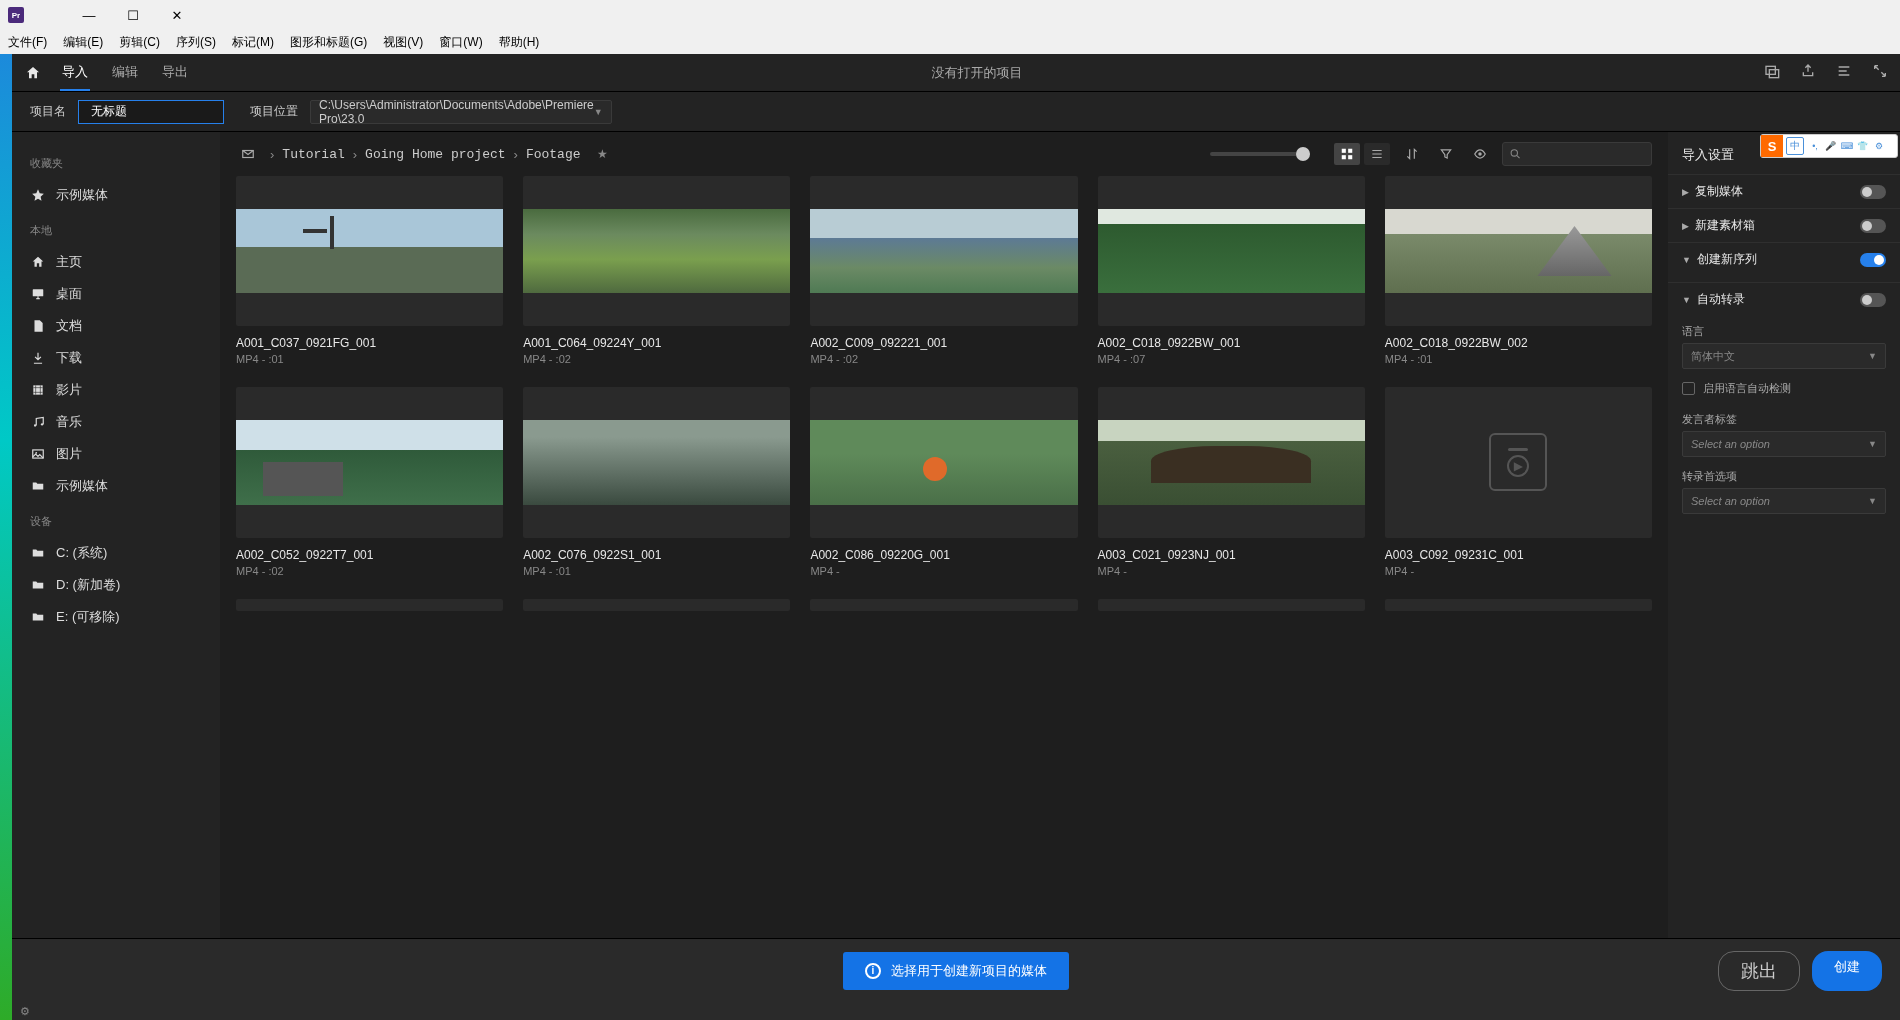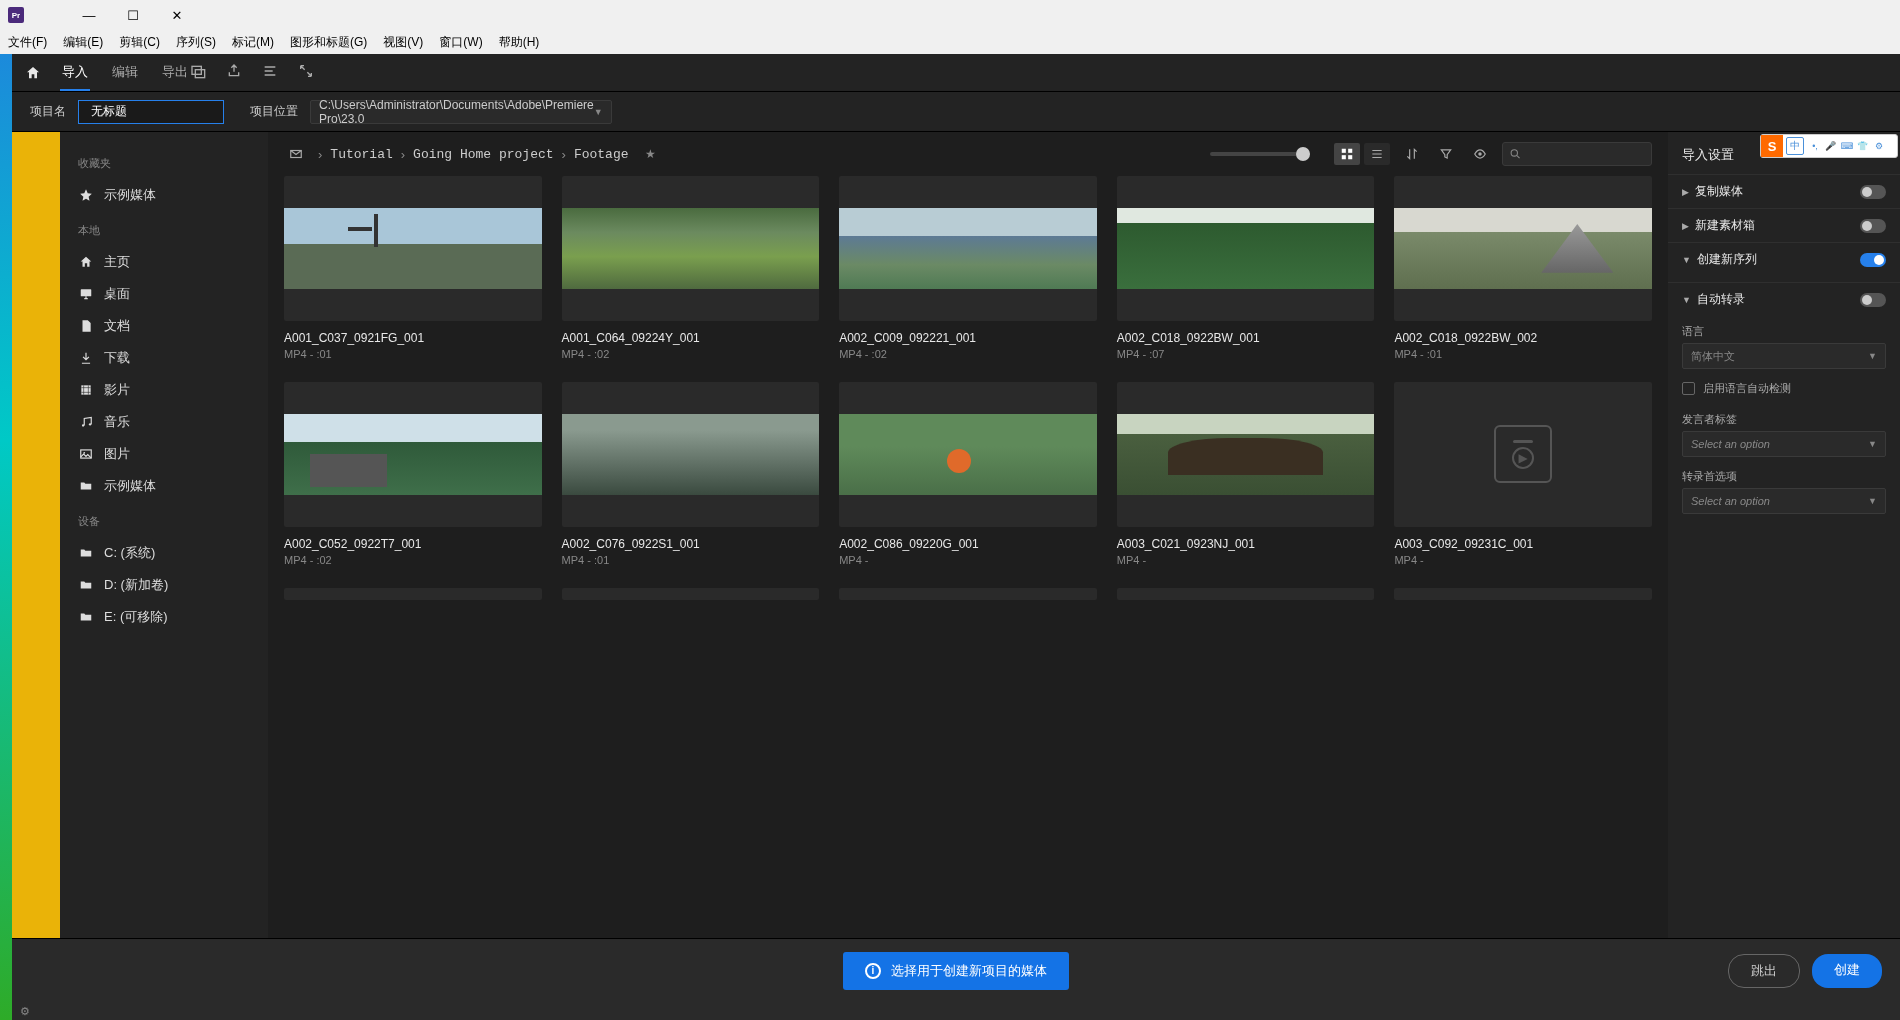--- a/index.html
+++ b/index.html
@@ -13,21 +13,21 @@
 .titlebar-btn { width: 28px; text-align: center; cursor: pointer; font-size: 13px; }
 
 
 .menubar { height: 24px; background: #f0f0f0; color: #000; display: flex; align-items: center; padding: 0 8px; gap: 16px; font-size: 12px; }
 .menubar-item { cursor: pointer; }
 
 
 .left-edge { position: absolute; left: 0; top: 54px; bottom: 0; width: 12px; background: linear-gradient(#1c8adb 0%, #00c9c6 40%, #2eab28 100%); z-index: 0; }
 
 
-.app { position: absolute; left: 12px; right: 0; top: 54px; bottom: 0; background: #eab308; display: flex; flex-direction: column; }
+.app { position: absolute; left: 12px; right: 0; top: 54px; bottom: 0; background: #f9a8d4; display: flex; flex-direction: column; }
 
 
 .workspace-bar { height: 38px; background: #232323; display: flex; align-items: center; padding: 0 8px; border-bottom: 1px solid #000; }
 .ws-home { width: 26px; height: 26px; display: flex; align-items: center; justify-content: center; cursor: pointer; margin-right: 14px; }
 .ws-tabs { display: flex; gap: 20px; }
 .ws-tab { padding: 8px 2px; color: #aaa; cursor: pointer; font-size: 13px; }
 .ws-tab.active { color: #fff; border-bottom: 2px solid #2680eb; }
 .ws-center { flex: 1; text-align: center; color: #aaa; font-size: 13px; }
 .ws-right { display: flex; gap: 16px; align-items: center; }
 .ws-right-btn { width: 20px; height: 20px; cursor: pointer; color: #aaa; }
@@ -36,21 +36,21 @@
 .project-row { height: 40px; background: #232323; border-bottom: 1px solid #000; display: flex; align-items: center; padding: 0 18px; gap: 12px; font-size: 12px; color: #ccc; }
 .proj-label { color: #ccc; }
 .proj-name-input { width: 146px; height: 24px; background: #1a1a1a; border: 1px solid #2680eb; color: #fff; padding: 0 12px; font-size: 12px; }
 .proj-loc-label { margin-left: 14px; }
 .proj-loc-select { flex: 0 0 300px; height: 24px; background: #2a2a2a; border: 1px solid #3a3a3a; color: #ccc; padding: 0 8px; display: flex; align-items: center; justify-content: space-between; cursor: pointer; border-radius: 2px; }
 
 
 .body { flex: 1; display: flex; overflow: hidden; }
 
 
-.sidebar { width: 208px; background: #232323; padding: 12px 0; overflow-y: auto; margin-left: 48px; }
+.sidebar { width: 208px; background: #232323; padding: 12px 0; overflow-y: auto; }
 .sb-section-h { padding: 4px 18px; color: #888; font-size: 11px; margin-top: 8px; margin-bottom: 4px; }
 .sb-item { display: flex; align-items: center; gap: 10px; padding: 7px 18px; color: #ddd; cursor: pointer; font-size: 13px; }
 .sb-icon { width: 16px; height: 16px; display: flex; align-items: center; justify-content: center; }
 
 
 .content { flex: 1; background: #1e1e1e; display: flex; flex-direction: column; overflow: hidden; }
 .content-header { height: 44px; display: flex; align-items: center; padding: 0 16px; gap: 10px; }
 .breadcrumb { display: flex; align-items: center; gap: 8px; color: #ccc; font-size: 13px; }
 .bc-sep { color: #888; }
 .bc-item { cursor: pointer; font-family: Liberation Mono, monospace; }
@@ -117,21 +117,21 @@
 
 .ime { position: absolute; top: 2px; right: 2px; width: 138px; height: 24px; background: #fff; border: 1px solid #ccc; border-radius: 3px; display: flex; align-items: center; font-size: 9px; color: #444; z-index: 200; }
 .ime-s { width: 22px; height: 100%; background: #ff6a00; color: #fff; display: flex; align-items: center; justify-content: center; font-weight: bold; font-size: 13px; }
 .ime-cn { width: 18px; height: 18px; border: 1px solid #4a90d9; color: #4a90d9; border-radius: 2px; display: flex; align-items: center; justify-content: center; margin: 0 3px; font-size: 10px; }
 .ime-i { width: 16px; text-align: center; color: #4a90d9; }
 
 
 .footer { height: 64px; background: #2a2a2a; border-top: 1px solid #000; display: flex; align-items: center; justify-content: center; position: relative; }
 .footer-banner { background: #1473e6; color: #fff; padding: 10px 22px; border-radius: 3px; display: flex; align-items: center; gap: 10px; font-size: 13px; }
 .footer-right { position: absolute; right: 18px; display: flex; gap: 12px; }
-.btn-skip { padding: 7px 22px; border: 1px solid #666; border-radius: 16px; color: #ccc; cursor: pointer; font-size: 13px; }
+.btn-skip { padding: 7px 22px; border: 1px solid #666; border-radius: 16px; color: #ccc; cursor: pointer; font-size: 18px; }
 .btn-create { padding: 7px 22px; background: #1473e6; border-radius: 16px; color: #fff; cursor: pointer; font-size: 13px; }
 
 
 .statusbar { height: 18px; background: #2a2a2a; display: flex; align-items: center; padding: 0 8px; }
 .statusbar .gear { color: #888; font-size: 11px; }
 
 
 svg { width: 14px; height: 14px; fill: currentColor; }
 .ws-home svg, .ws-right-btn svg { width: 16px; height: 16px; }
 </style>
@@ -167,20 +167,21 @@
     <div class="ws-home">
       <svg viewBox="0 0 24 24">
           <path d="M12 3l9 8h-3v9h-4v-6h-4v6H6v-9H3z"></path>
         </svg>
     </div>
     <div class="ws-tabs" id="ws-tabs">
         <div class="ws-tab active">导入</div>
         <div class="ws-tab">编辑</div>
         <div class="ws-tab">导出</div>
       </div>
+    <div class="ws-center">没有打开的项目</div>
     <div class="ws-right">
       <div class="ws-right-btn"><svg viewBox="0 0 24 24">
             <rect x="3" y="5" width="14" height="12" fill="none" stroke="currentColor" stroke-width="2"></rect>
             <rect x="8" y="10" width="14" height="12" fill="none" stroke="currentColor" stroke-width="2"></rect>
           </svg></div>
       <div class="ws-right-btn"><svg viewBox="0 0 24 24">
             <path d="M12 3v10M8 7l4-4 4 4M5 14v5h14v-5" fill="none" stroke="currentColor" stroke-width="2"></path>
           </svg></div>
       <div class="ws-right-btn"><svg viewBox="0 0 24 24">
             <path d="M4 6h16M4 12h12M4 18h16" stroke="currentColor" stroke-width="2"></path>

